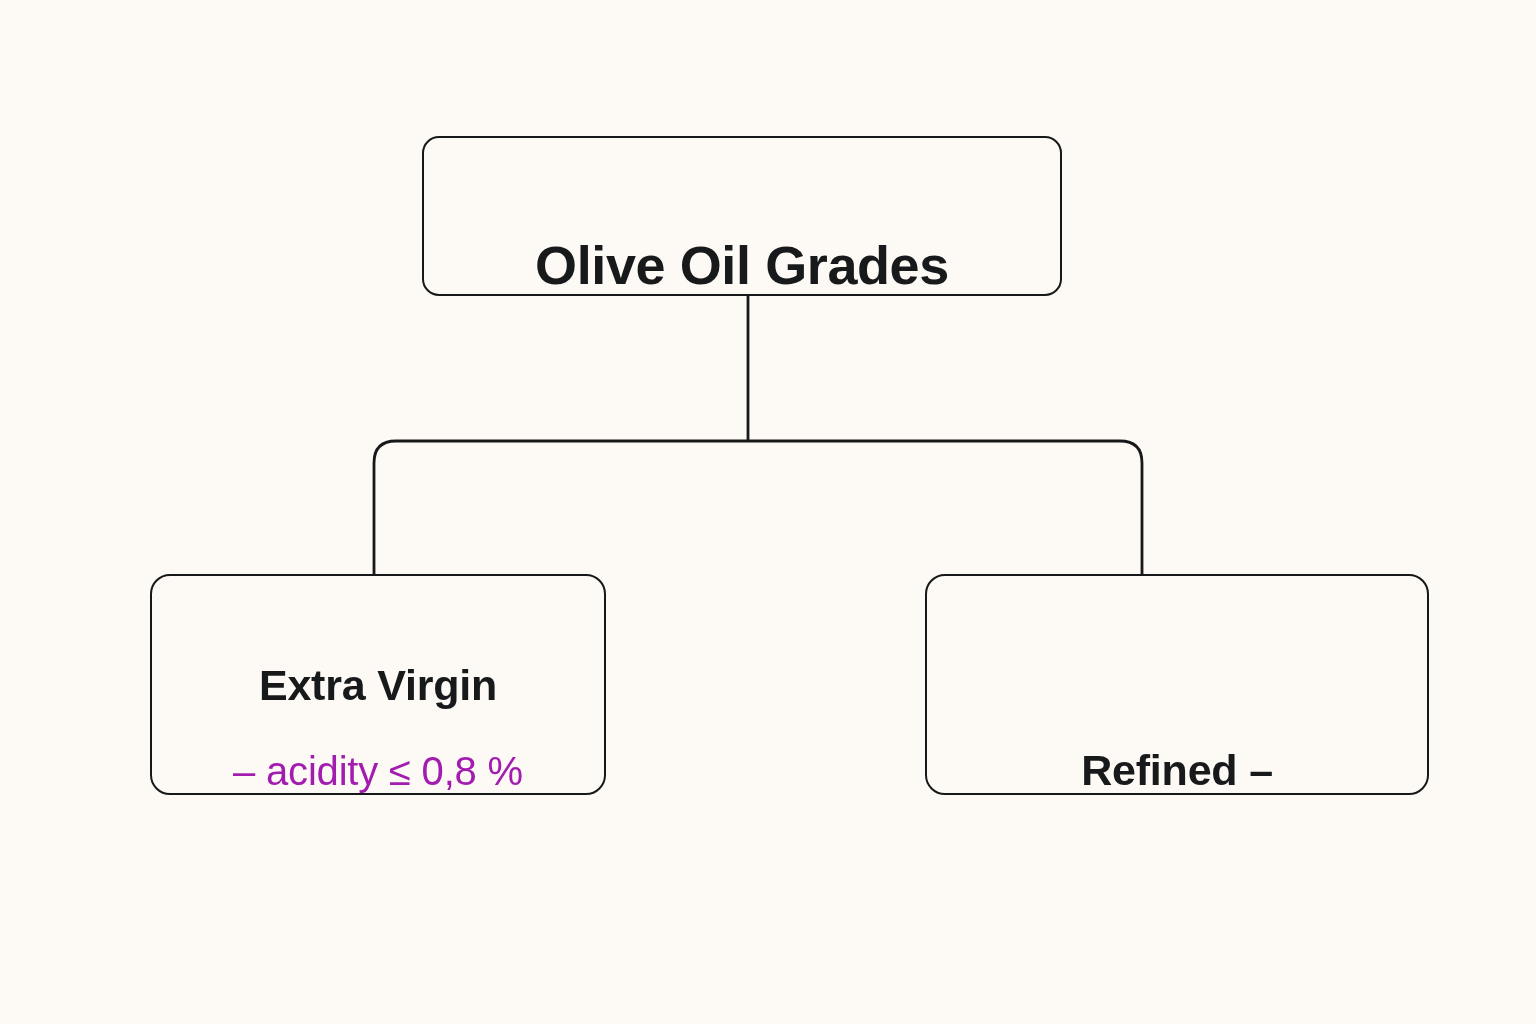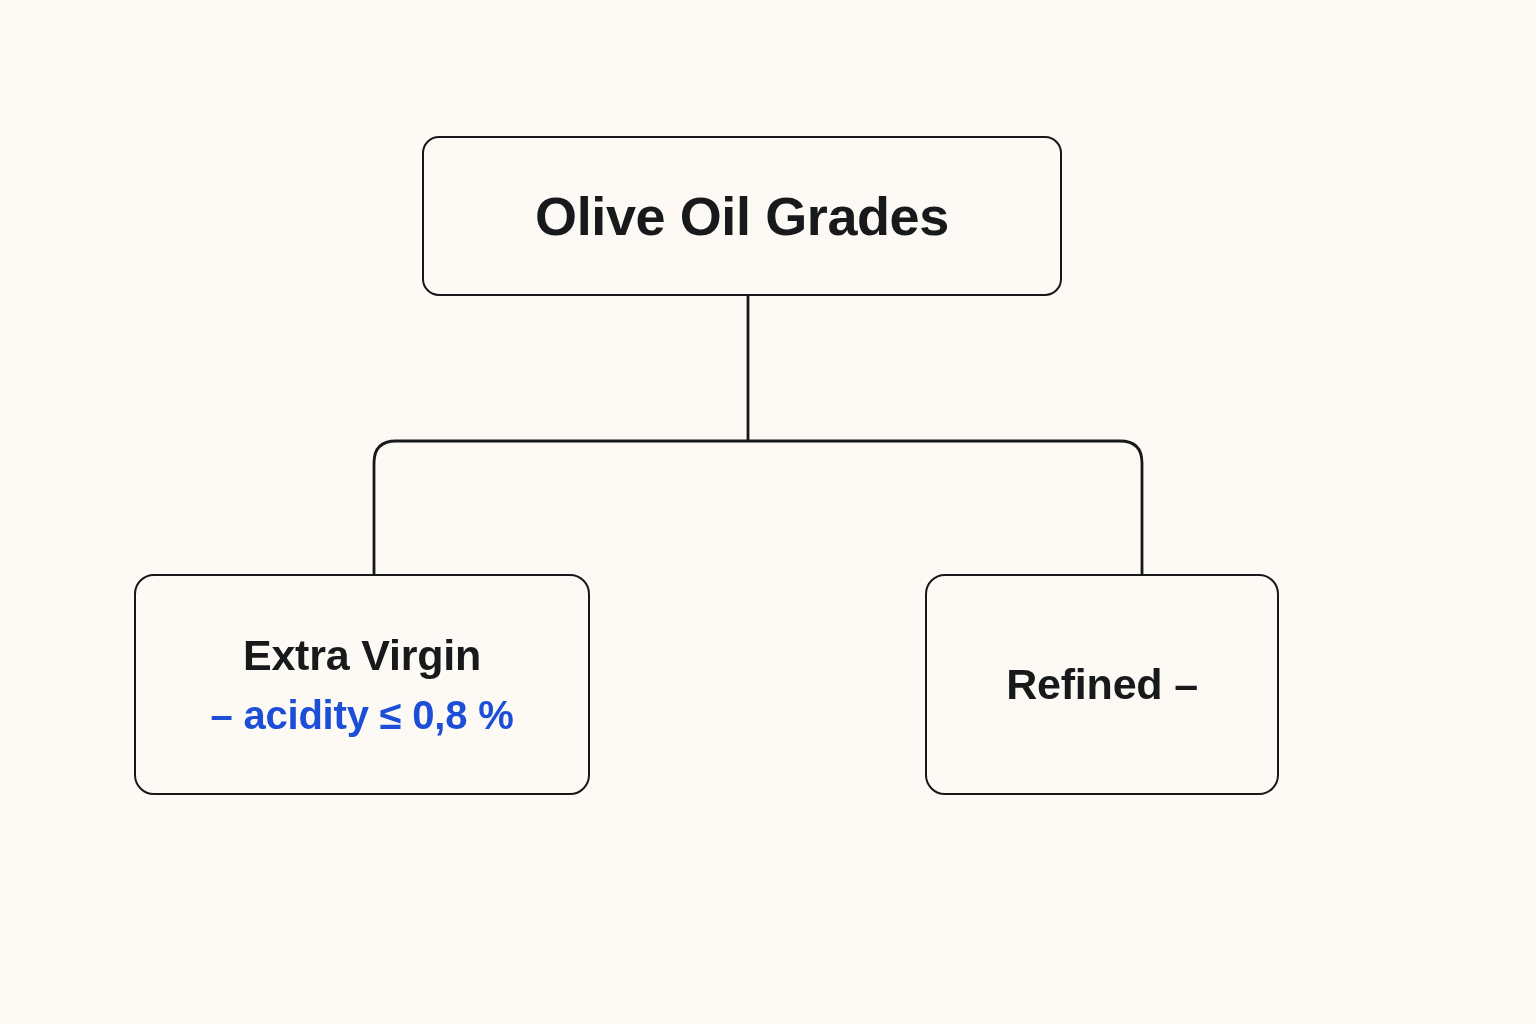--- a/index.html
+++ b/index.html
@@ -35,70 +35,71 @@
   
   .node {
     position: absolute;
     box-sizing: border-box;
     background: #fdfaf6;
     border: 2.6px solid #16181a;
     border-radius: 18px;
     display: flex;
     flex-direction: column;
     align-items: center;
-    justify-content: center;
+    justify-content: flex-end;
     text-align: center;
   }
 
   .node-root {
     left: 422px;
     top: 136px;
     width: 640px;
     height: 160px;
     border-radius: 17px;
   }
 
   .node-child {
     top: 574px;
     height: 221px;
     border-radius: 20px;
   }
 
   .node-left {
-    left: 134px;
+    left: 150px;
     width: 456px;
+    gap: 27px;
   }
 
   .node-right {
     left: 925px;
-    width: 354px;
+    width: 504px;
   }
 
   .node-title-root {
     font-size: 54px;
     font-weight: 700;
     letter-spacing: -0.4px;
     line-height: 1.05;
     color: #17191b;
   }
 
   .node-title {
     font-size: 43px;
     font-weight: 700;
     letter-spacing: -0.2px;
     line-height: 1.08;
     color: #17191b;
   }
 
   .node-subtitle {
     font-size: 40px;
-    font-weight: 700;
+    font-weight: 400;
     letter-spacing: -0.2px;
     line-height: 1.1;
-    color: #1d4ed8;
+    color: #a21caf;
     margin-top: 14px;
   }
 </style>
 </head>
 <body>
 
 <div id="diagram-canvas">
 
   <svg id="connector-layer" viewBox="0 0 1536 1024" width="1536" height="1024" aria-hidden="true">
 

